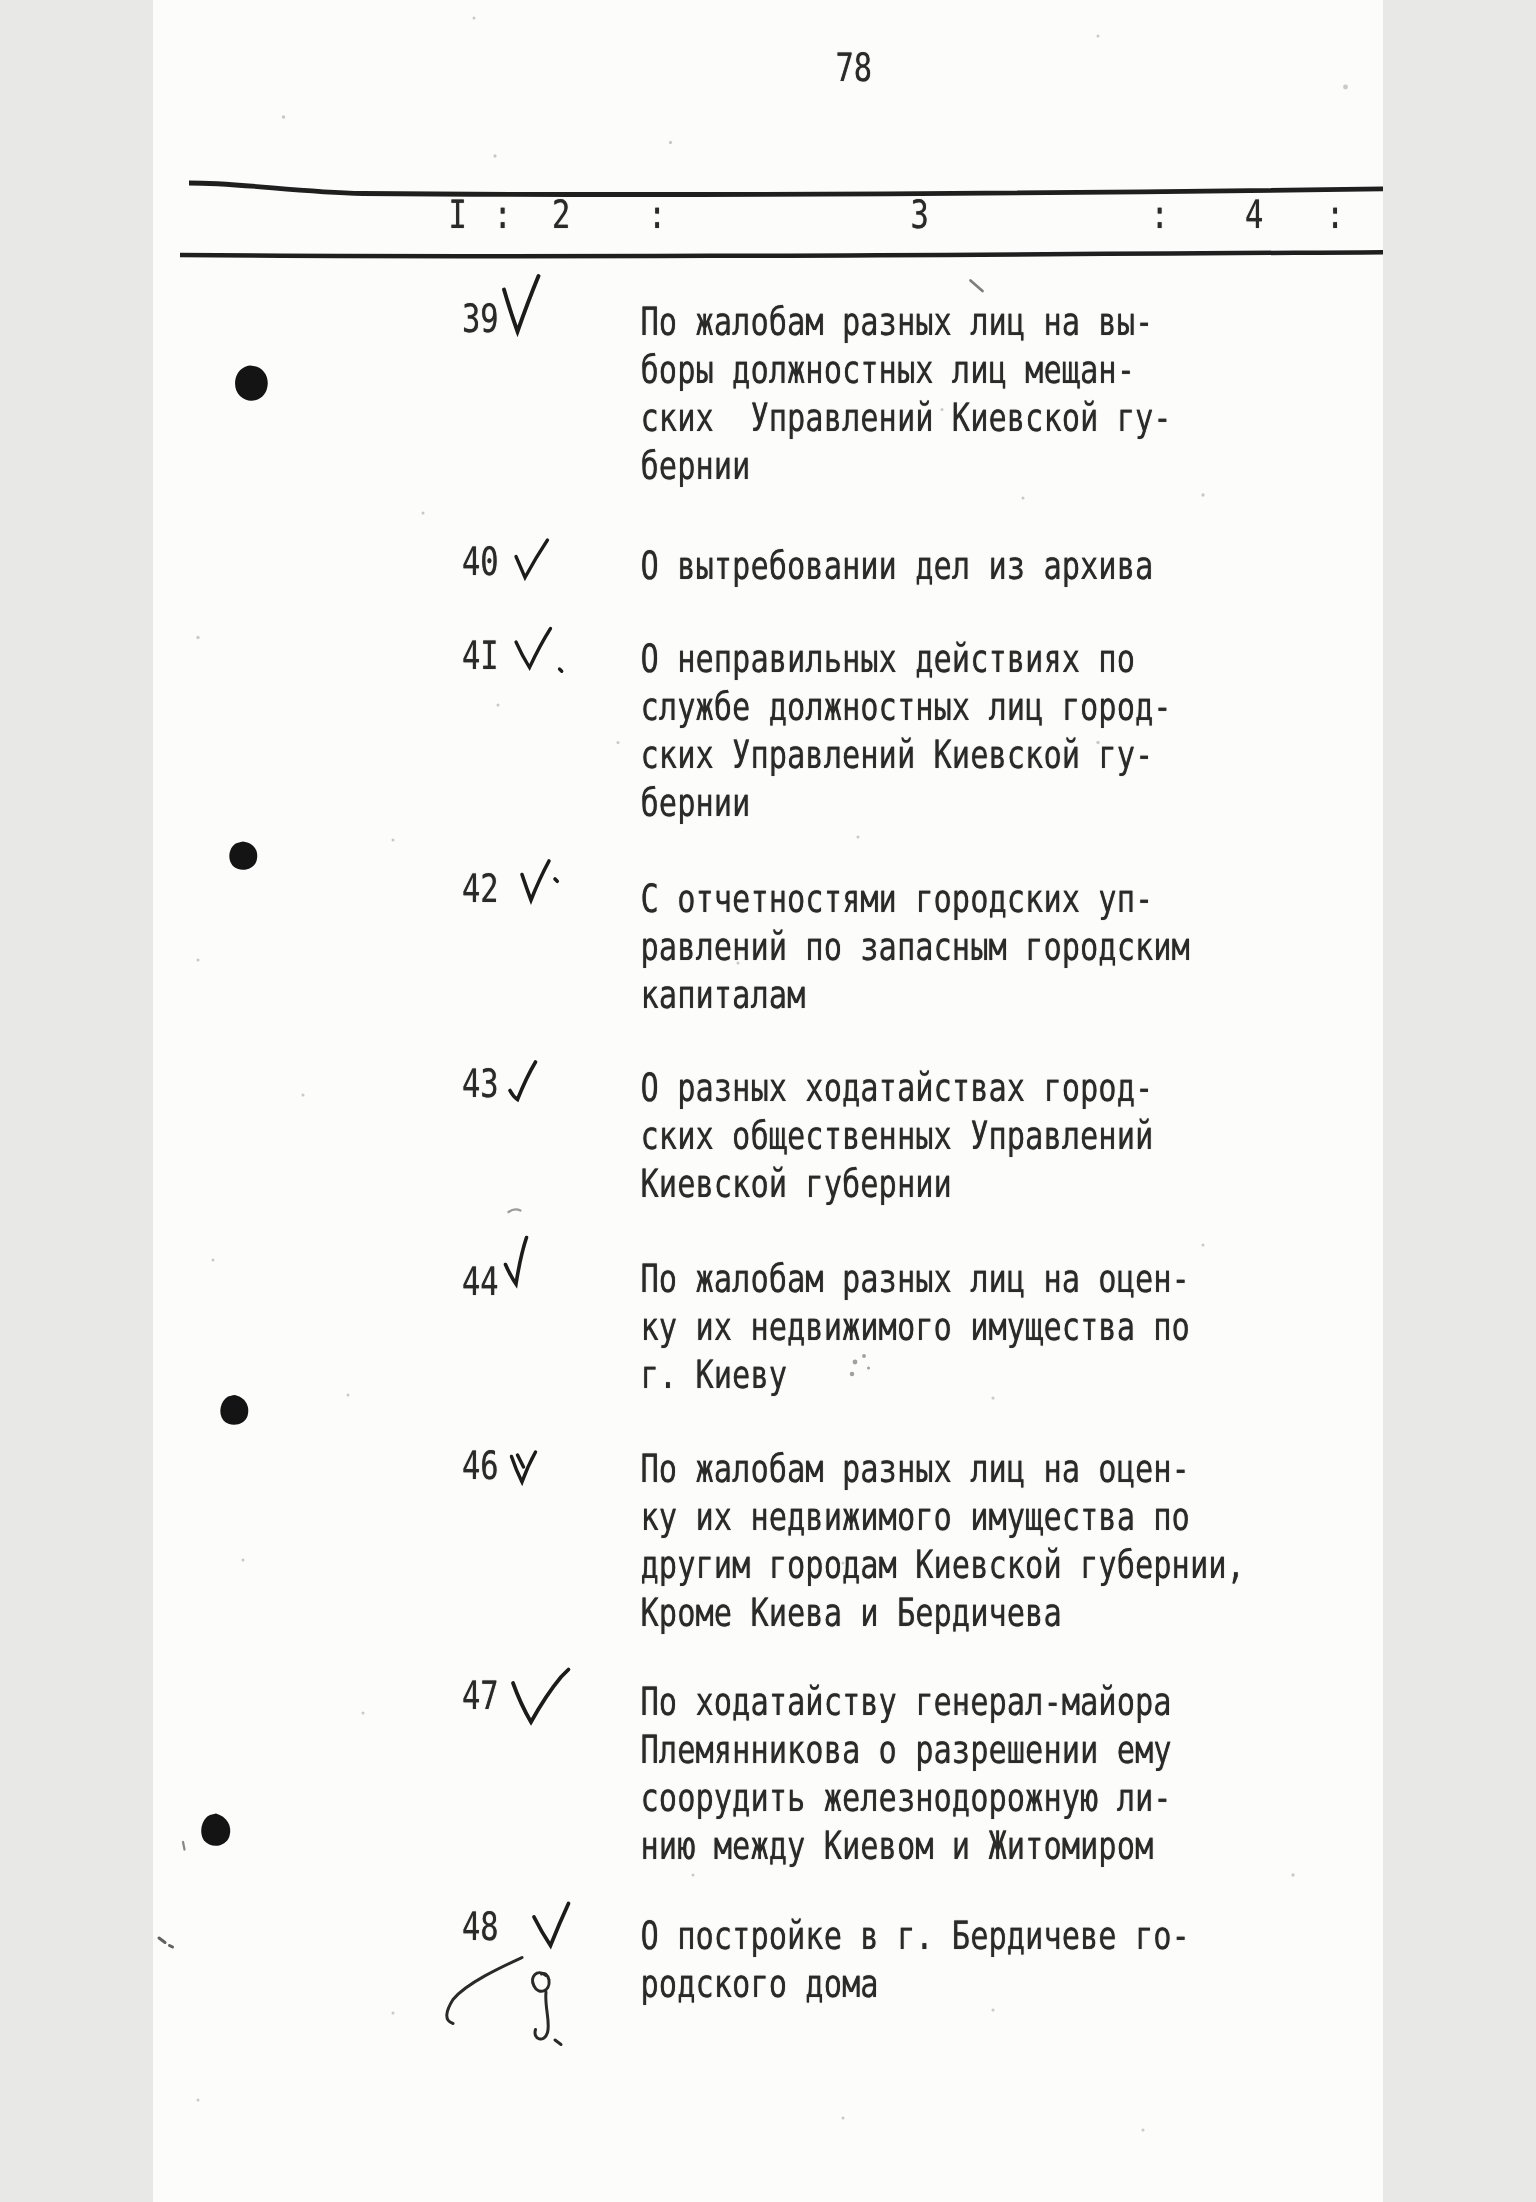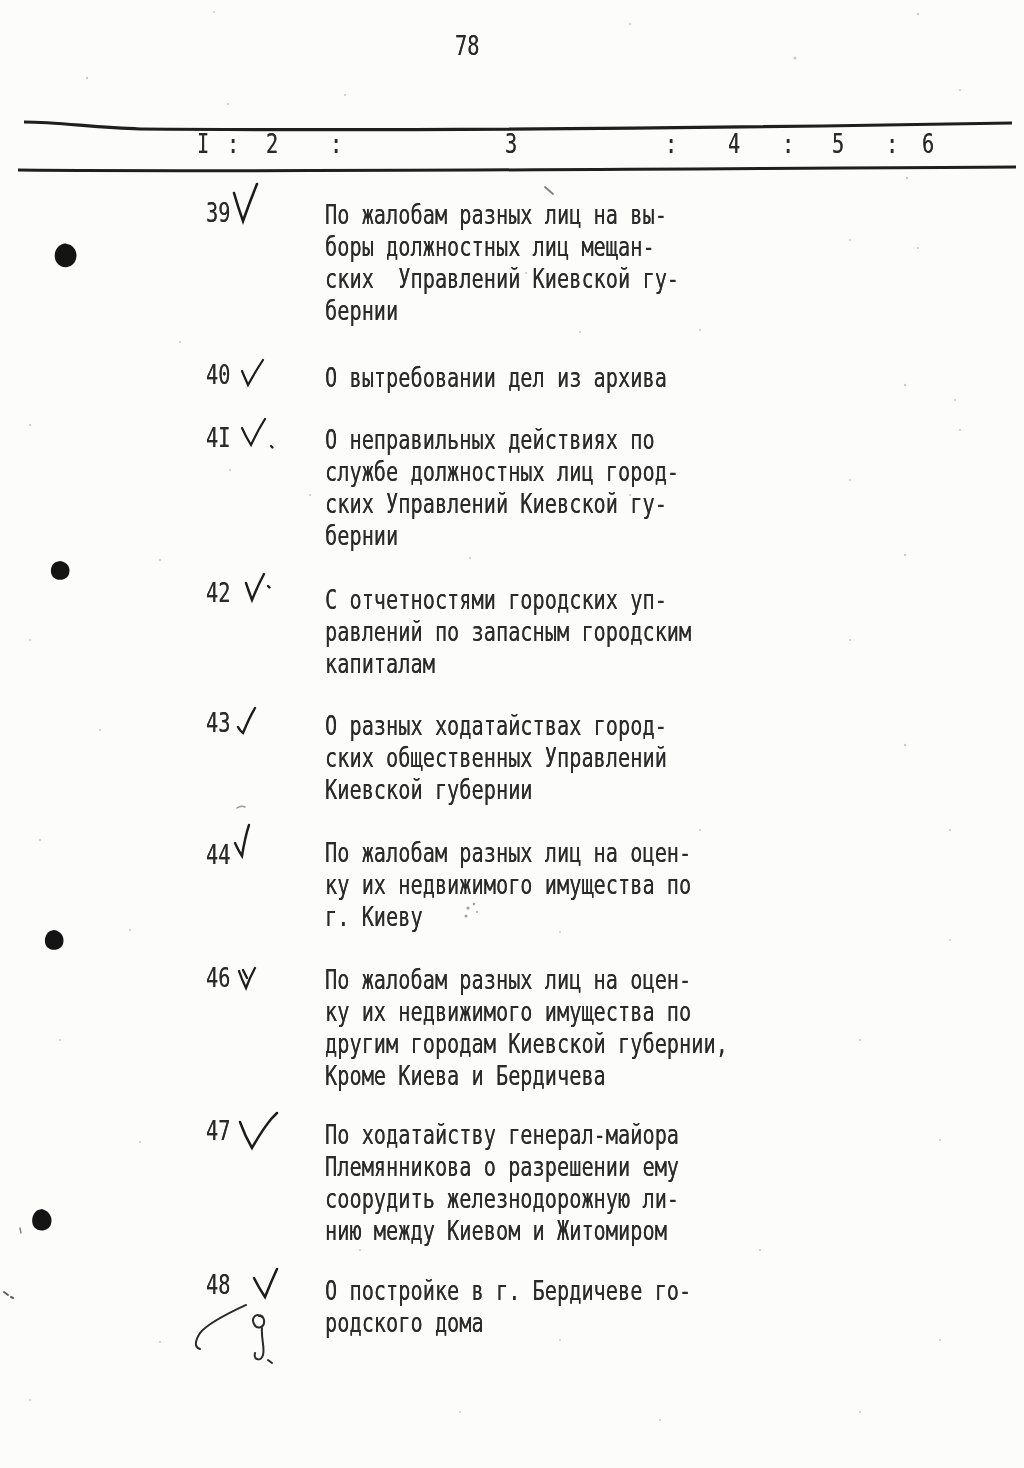--- a/index.html
+++ b/index.html
@@ -1,18 +1,18 @@
 <!DOCTYPE html>
 <html><head>
 <meta charset="utf-8">
 <style>
   html,body{margin:0;padding:0;background:#e8e8e6;}
   .page{
     position:relative;
-    width:1024px;height:1468px;
+    width:820px;height:1468px;
     margin:0 auto;
     background:#fcfcfb;
     overflow:hidden;
     font-family:"DejaVu Sans Mono","Liberation Mono",monospace;
     color:#2a2a2a;
   }
   .artifacts{position:absolute;left:0;top:0;width:1024px;height:1468px;pointer-events:none;}
   .tw{ 
     font-size:26px;
     line-height:32px;

